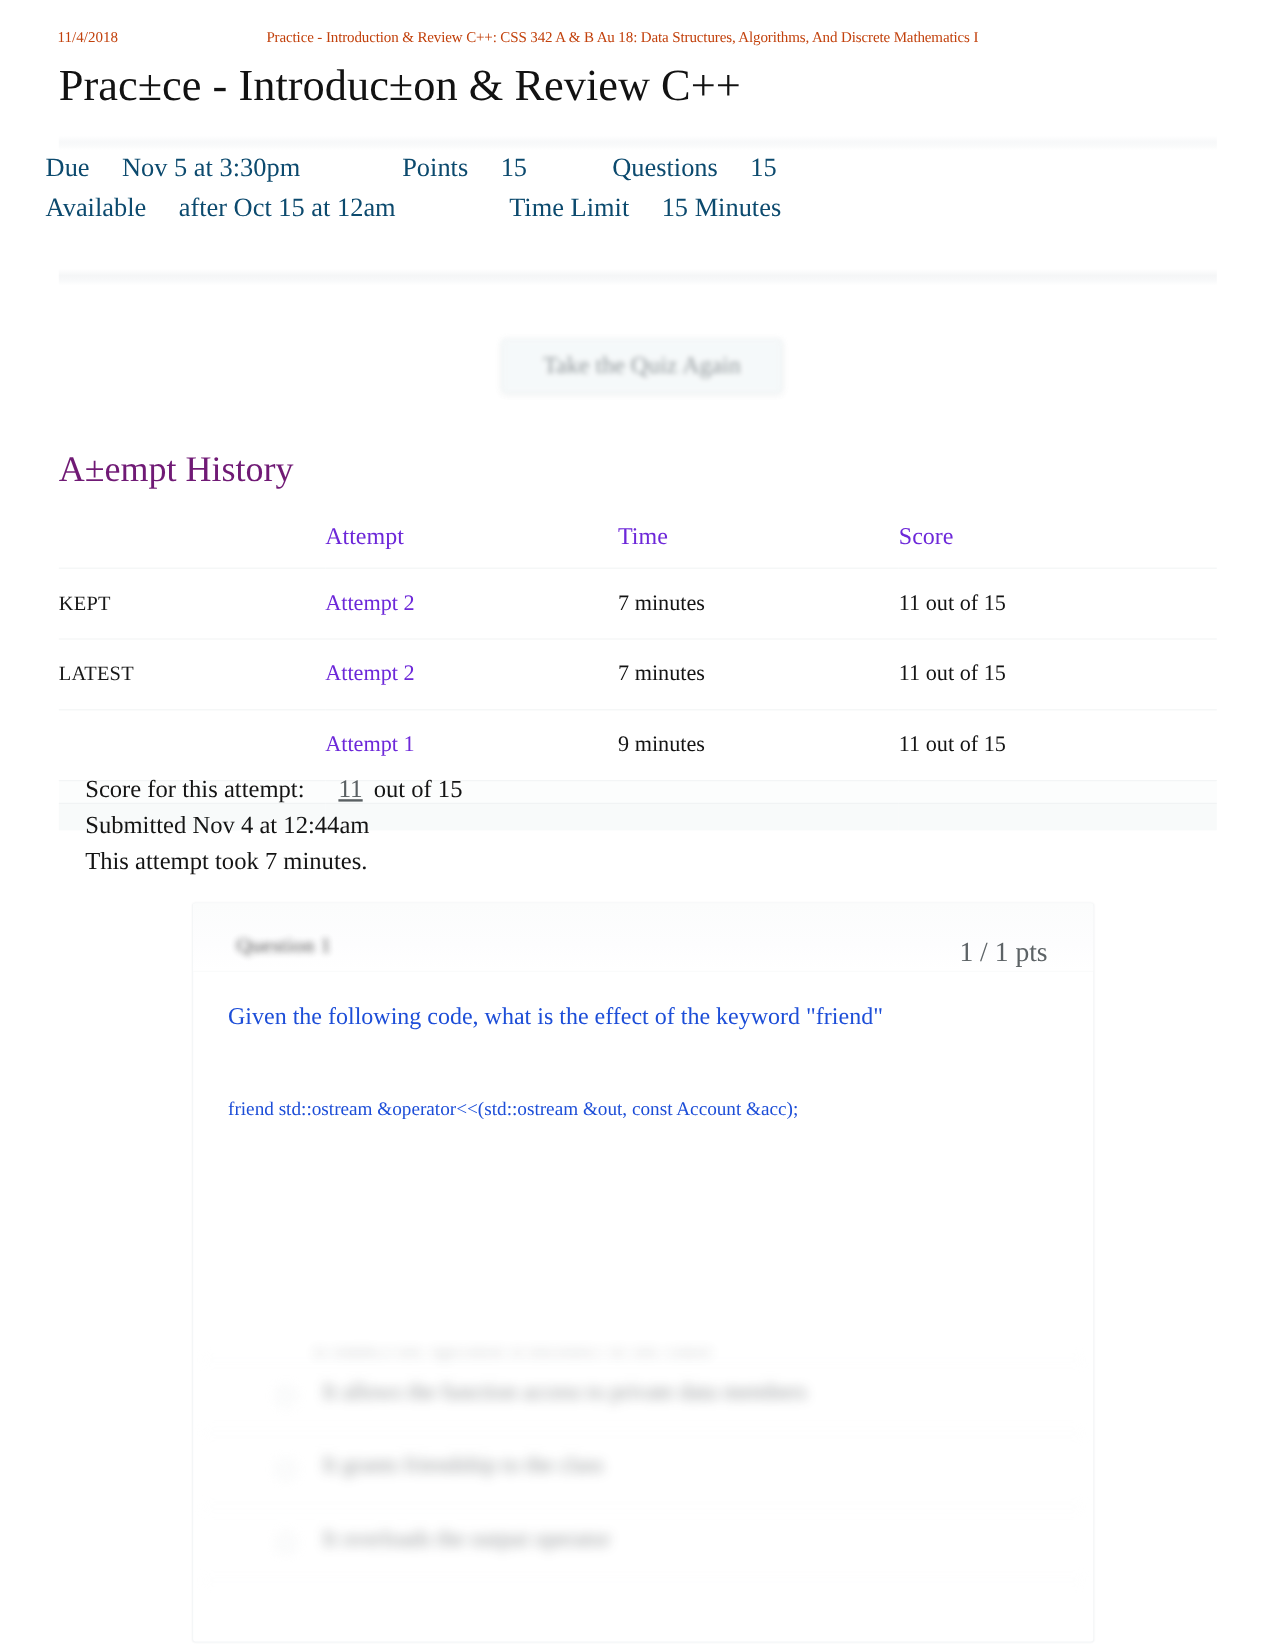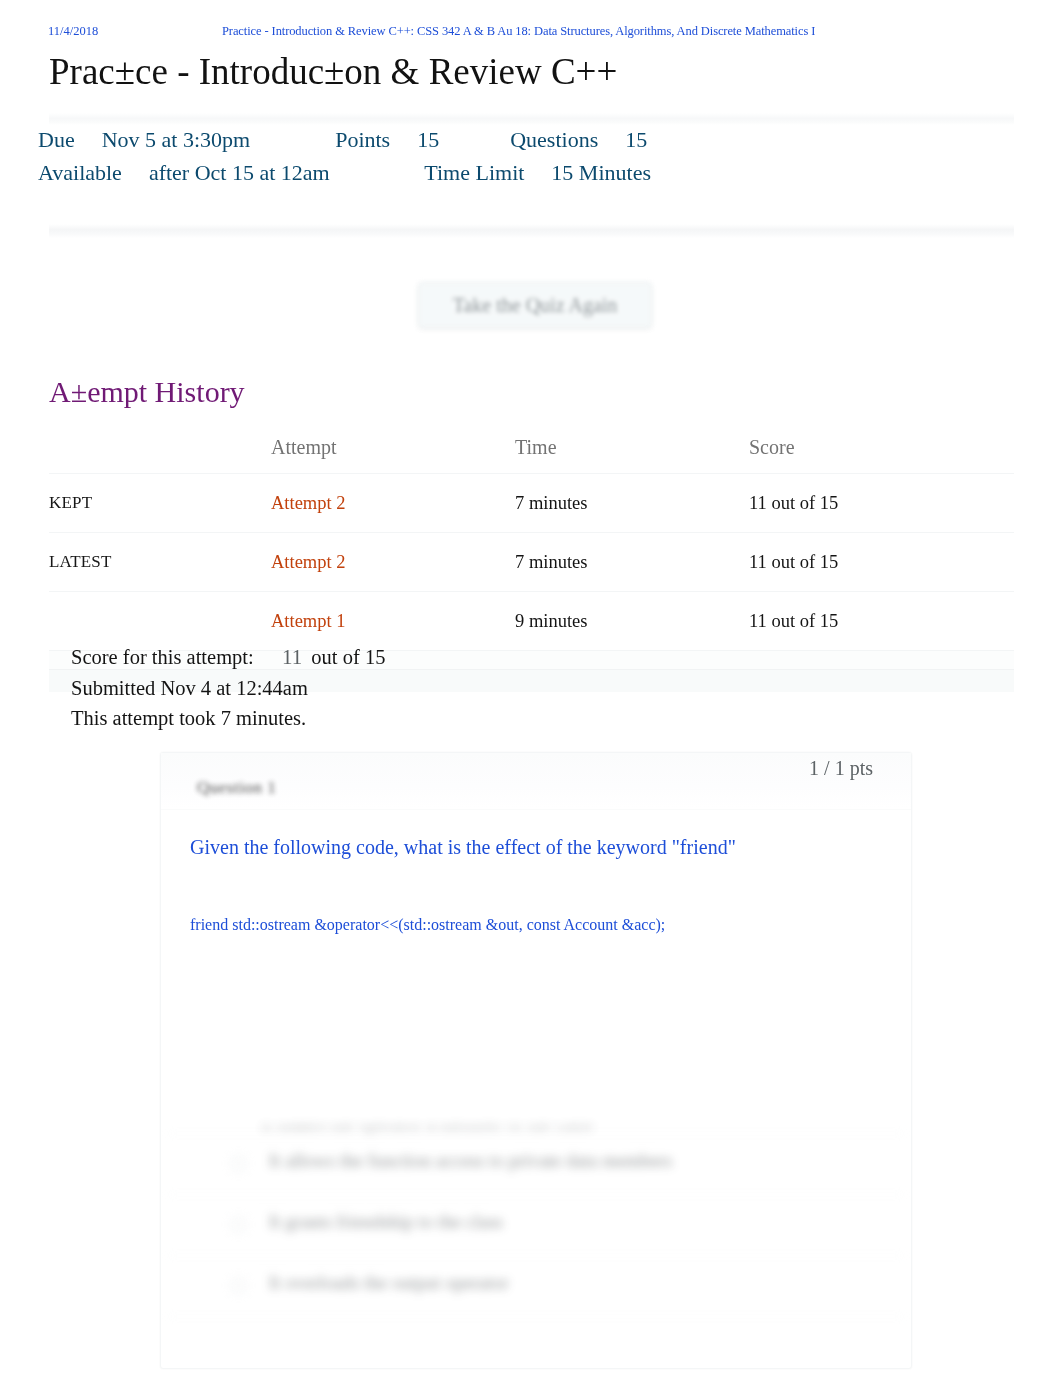--- a/index.html
+++ b/index.html
@@ -17,21 +17,21 @@
   }
 
   
   .print-header {
     position: absolute;
     top: 24px;
     left: 0;
     width: 1062px;
     height: 18px;
     font-size: 12.5px;
-    color: #1d4ed8;
+    color: #c2410c;
   }
   .print-date {
     position: absolute;
     left: 48px;
     top: 0;
     white-space: nowrap;
   }
   .print-title {
     position: absolute;
     left: 222px;
@@ -136,36 +136,36 @@
     border-collapse: collapse;
     width: 965px;
     font-size: 18.5px;
     color: #141414;
   }
   .history th {
     font-weight: normal;
     text-align: left;
     padding: 6px 0 14px 0;
     font-size: 20px;
-    color: #737373;
+    color: #6d28d9;
   }
   .history td {
     padding: 16px 0 16px 0;
     border-top: 1px solid #f3f5f6;
     vertical-align: middle;
     height: 26px;
   }
   .col-flag  { width: 222px; }
   .col-att   { width: 244px; }
   .col-time  { width: 234px; }
   .col-score { width: 265px; }
 
   .flag-cell { font-size: 17px; letter-spacing: 0.2px; color: #171717; }
   .attempt-link {
-    color: #c2410c;
+    color: #6d28d9;
     text-decoration: none;
     font-size: 18.5px;
   }
   .history tr.spacer td {
     height: 18px;
     padding: 0;
     border-top: 1px solid #f3f5f6;
     background: #fcfdfd;
   }
   .history tr.spacer2 td {
@@ -183,20 +183,21 @@
     width: 800px;
     font-size: 20.5px;
     line-height: 30.5px;
     color: #141414;
   }
   .attempt-summary .line { white-space: nowrap; height: 30.5px; }
   .score-num {
     color: #5a6063;
     font-size: 21px;
     padding: 0 4px;
+    text-decoration: underline;
   }
   .sp-score { display: inline-block; width: 14px; }
 
   
   .question-card {
     position: absolute;
     left: 160px;
     top: 752px;
     width: 750px;
     height: 615px;
@@ -220,22 +221,22 @@
     top: 25px;
     font-size: 17px;
     color: #2b2b2b;
     filter: blur(2.6px);
     opacity: 0.85;
     letter-spacing: 0.5px;
   }
   .q-pts {
     position: absolute;
     right: 38px;
-    top: 4px;
-    font-size: 20px;
+    top: 28px;
+    font-size: 23px;
     color: #5d6366;
     white-space: nowrap;
   }
 
   .q-body {
     position: absolute;
     left: 29px;
     top: 79px;
     width: 690px;
     font-size: 20px;

